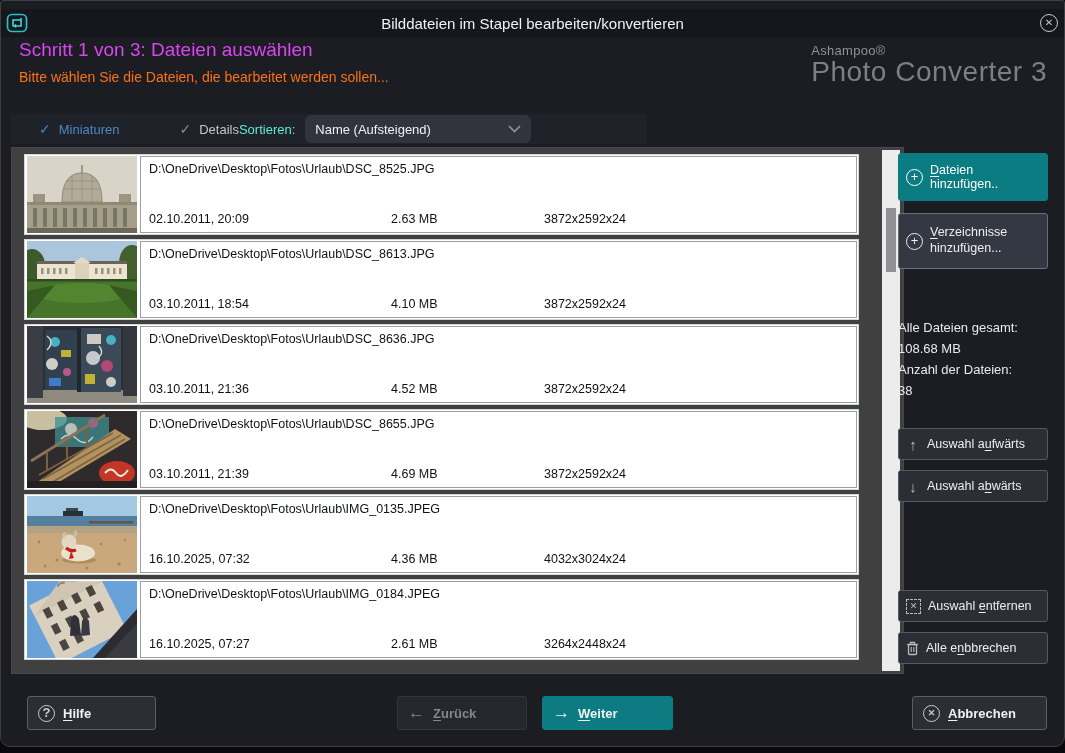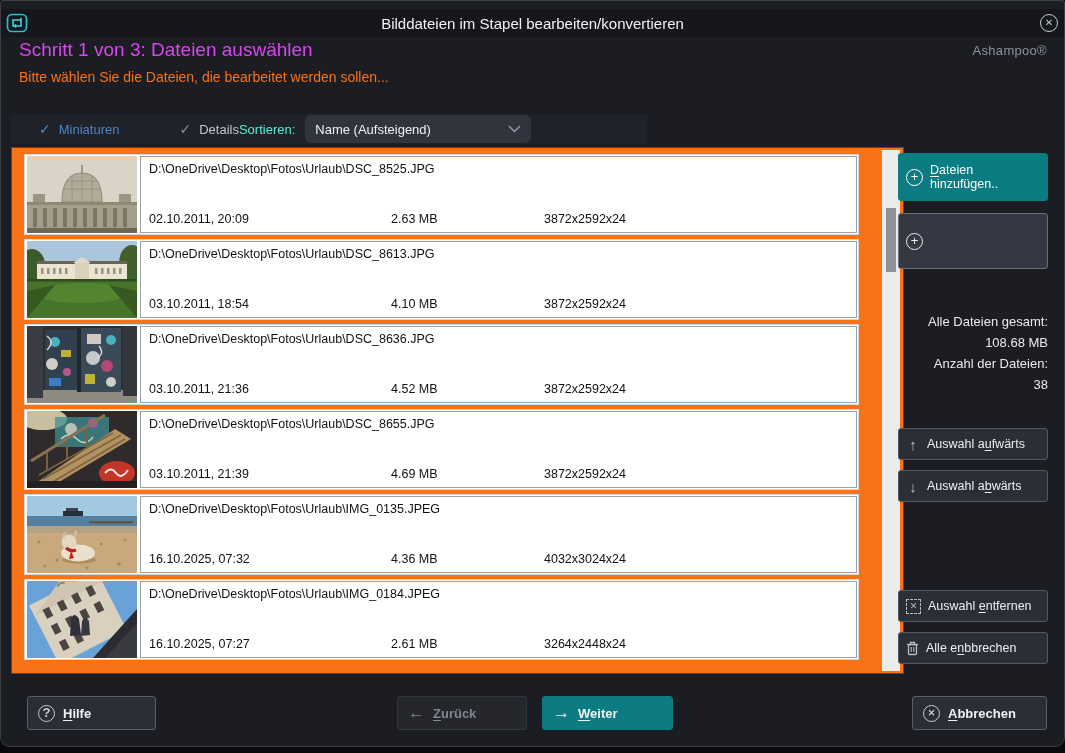--- a/index.html
+++ b/index.html
@@ -36,21 +36,21 @@
   .tab-details { margin-left:60px; color:#c3c5c9; }
   .tab-details .tab-check { color:#8e9196; }
   .sort-label { font-size:13px; color:#5eead4; }
   .sort-select { margin-left:10px; width:226px; height:28px; background:#31343d;
                  border-radius:6px; display:flex; align-items:center;
                  padding:0 10px; cursor:pointer; }
   .sort-value { flex:1; font-size:13px; color:#f0f1f3; }
 
   
   .file-list { position:absolute; left:10px; top:146px; width:893px; height:527px;
-               background:#f97316; border:1px solid #46494f; padding:6px 0 0 12px; }
+               background:#404040; border:1px solid #46494f; padding:6px 0 0 12px; }
   .scroll-track { position:absolute; top:2px; right:3px; width:18px; height:521px;
                   background:#ececec; }
   .scroll-thumb { position:absolute; top:58px; left:4px; width:10px; height:64px;
                   background:#8f9195; cursor:grab; }
   .file-row { width:835px; height:81px; border:1px solid #d4d6d8; background:#fff;
               margin-bottom:4px; display:flex; align-items:center; cursor:pointer; }
   .thumb { width:110px; height:77px; margin-left:2px; flex:none; }
   .info-box { flex:1; height:77px; margin-left:3px; margin-right:1px;
               border:1px solid #9aa0a7; position:relative; }
   .f-path { position:absolute; left:8px; top:5px; font-size:12.5px; color:#101113;
@@ -61,21 +61,21 @@
 
   
   .sidebar { position:absolute; left:897px; top:146px; width:150px; height:527px; }
   .btn { display:flex; align-items:center; gap:7px; border-radius:3px;
          font-size:12.5px; color:#eceef0; cursor:pointer; padding:0 7px; }
   .btn-teal { background:#0c7c83; border:1px solid #0c7c83; color:#ffffff; }
   .btn-outline { background:#343842; border:1px solid #6a6e78; }
   .btn-dark { background:#2b2e35; border:1px solid #56595f; }
   .b-addfiles { position:absolute; top:6px; width:150px; height:48px; }
   .b-adddirs  { position:absolute; top:66px; width:150px; height:56px; line-height:1.25; }
-  .stats { position:absolute; top:164px; width:150px; text-align:right;
+  .stats { position:absolute; top:170px; width:150px; text-align:left;
            font-size:13px; color:#e9eaec; line-height:21px; }
   .b-up   { position:absolute; top:281px; width:150px; height:32px; }
   .b-down { position:absolute; top:323px; width:150px; height:32px; }
   .b-rmsel{ position:absolute; top:443px; width:150px; height:32px; }
   .b-rmall{ position:absolute; top:485px; width:150px; height:32px; }
   .circle-ic { flex:none; width:17px; height:17px; border:1.4px solid currentColor;
                border-radius:50%; font-size:13px; line-height:14px; text-align:center; }
   .arrow-ic { flex:none; font-size:15px; color:#b9bcc2; width:14px; text-align:center; }
   .dashed-ic { flex:none; width:15px; height:15px; border:1px dashed #b9bcc2;
                font-size:9px; line-height:13px; text-align:center; color:#b9bcc2; }
@@ -107,20 +107,21 @@
     </svg>
     <div class="win-title">Bilddateien im Stapel bearbeiten/konvertieren</div>
     <div class="close-btn">✕</div>
   </div>
 
   <div class="header">
     <div class="step-title">Schritt 1 von 3: Dateien auswählen</div>
     <div class="step-sub">Bitte wählen Sie die Dateien, die bearbeitet werden sollen...</div>
     <div class="brand">
       <div class="brand-top">Ashampoo®</div>
+      <div class="brand-name">Photo Converter 3</div>
     </div>
   </div>
 
   <div class="toolbar">
     <div class="tab tab-mini">
       <span class="tab-check">✓</span>
       <span>Miniaturen</span>
     </div>
     <div class="tab tab-details">
       <span class="tab-check">✓</span>
@@ -343,20 +344,21 @@
     </div>
   </div>
 
   <div class="sidebar">
     <div class="btn btn-teal b-addfiles">
       <span class="circle-ic">+</span>
       <span><span class="u">D</span><span>ateien hinzufügen..</span></span>
     </div>
     <div class="btn btn-outline b-adddirs">
       <span class="circle-ic">+</span>
+      <span><span class="u">V</span><span>erzeichnisse hinzufügen...</span></span>
     </div>
 
     <div class="stats">
       <div>Alle Dateien gesamt:</div>
       <div>108.68 MB</div>
       <div>Anzahl der Dateien:</div>
       <div>38</div>
     </div>
 
     <div class="btn btn-dark b-up">

